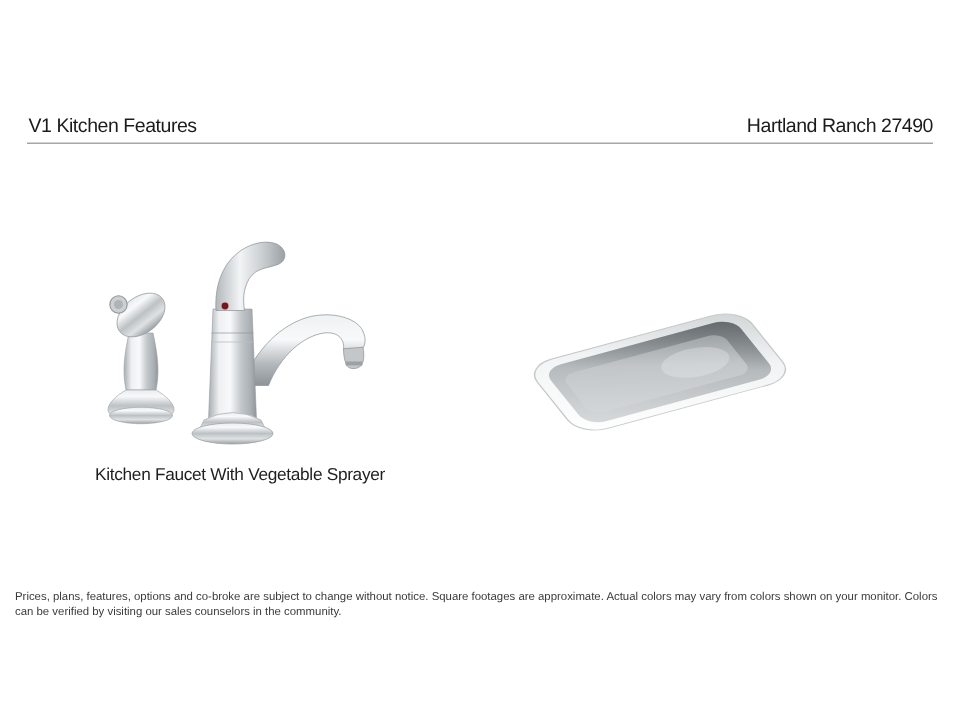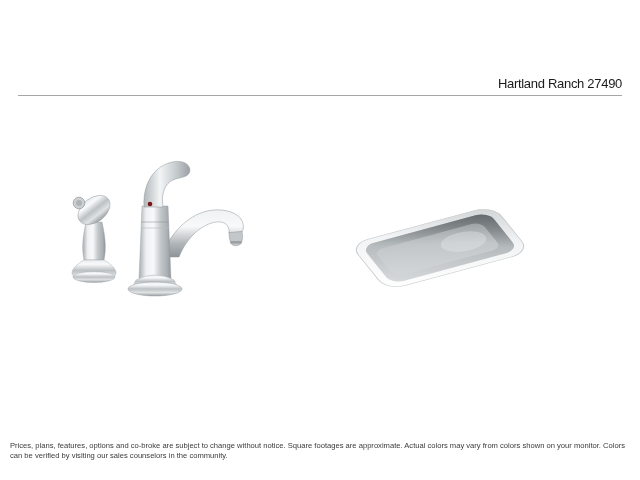--- a/index.html
+++ b/index.html
@@ -21,28 +21,29 @@
   .fig{position:absolute;}
   .fig svg{display:block;}
   .caption{
     position:absolute;top:311px;font-size:11.5px;line-height:13px;
     letter-spacing:-0.2px;color:#1e1e1e;text-align:center;white-space:nowrap;
   }
   .caption.faucet{left:30px;width:260px;}
   .caption.sink{left:327px;width:260px;}
   .disclaimer{
     position:absolute;left:10px;top:393px;width:622px;
-    font-size:7.6px;line-height:9.6px;letter-spacing:0px;color:#3a3a3a;margin-top:48px;
+    font-size:7.6px;line-height:9.6px;letter-spacing:0px;color:#3a3a3a;
   }
 </style>
 </head>
 <body>
 
 <div class="page">
 
+  <div class="hdr-left">V1 Kitchen Features</div>
   <div class="hdr-right">Hartland Ranch 27490</div>
   <div class="hdr-rule"></div>
 
   <div class="fig" style="left:58px;top:158px;">
     <svg width="205" height="150" viewBox="0 0 205 150" xmlns="http://www.w3.org/2000/svg">
       <defs>
         <linearGradient id="chromeH" x1="0" y1="0" x2="1" y2="0">
           <stop offset="0" stop-color="#a7adb1"></stop>
           <stop offset="0.22" stop-color="#eef0f1"></stop>
           <stop offset="0.45" stop-color="#f8f9fa"></stop>
@@ -127,16 +128,17 @@
       <g transform="translate(92,56) scale(1,0.58) rotate(-25)">
         <rect x="-79" y="-44" width="158" height="88" rx="20" fill="url(#rimG)" stroke="#c5c8c9" stroke-width="1"></rect>
         <rect x="-70" y="-36" width="140" height="72" rx="14" fill="url(#bowlG)"></rect>
         <rect x="-70" y="-36" width="140" height="72" rx="14" fill="url(#cornerShade)" opacity="0.6"></rect>
         <rect x="-62" y="-24" width="118" height="50" rx="10" fill="url(#bottomG)"></rect>
         <ellipse cx="26" cy="0" rx="24" ry="16" fill="#eceeee" opacity="0.35"></ellipse>
       </g>
     </svg>
   </div>
 
+  <div class="caption faucet">Kitchen Faucet With Vegetable Sprayer</div>
 
   <div class="disclaimer">Prices, plans, features, options and co-broke are subject to change without notice. Square footages are approximate. Actual colors may vary from colors shown on your monitor. Colors can be verified by visiting our sales counselors in the community.</div>
 
 </div>
 
 </body></html>

